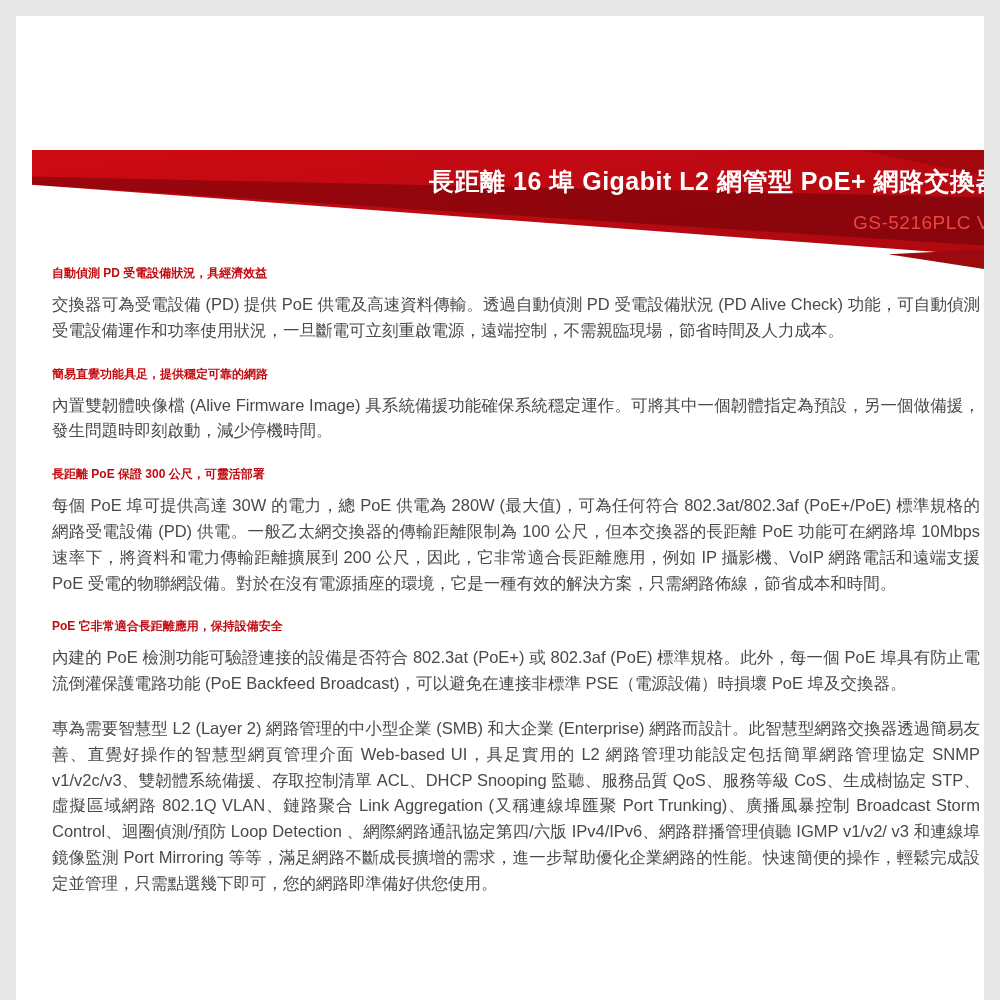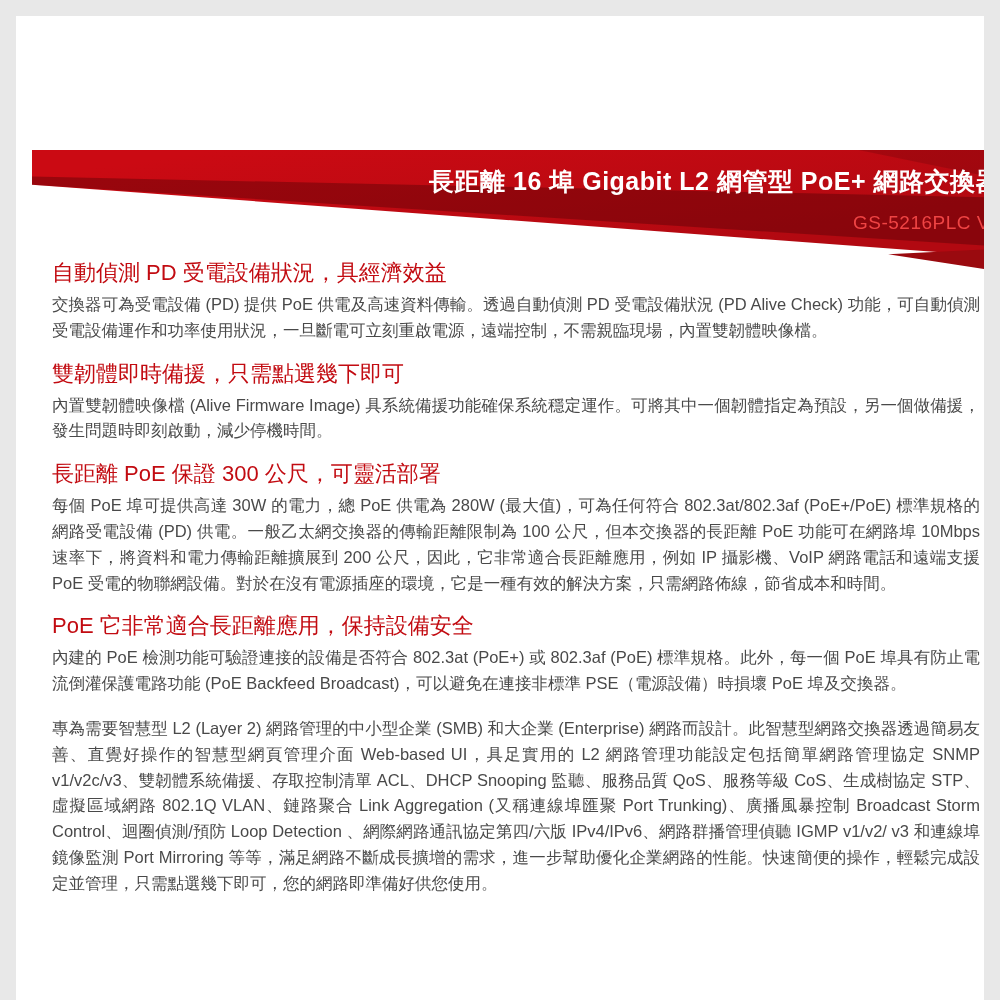--- a/index.html
+++ b/index.html
@@ -63,22 +63,22 @@
   
   .content {
     position: absolute;
     top: 230px;
     left: 12px;
     right: 12px;
   }
   .section { margin-bottom: 19px; }
   .section h2 {
     color: var(--heading-red, #c20b11);
-    font-size: 22px;
-    font-weight: 400;
+    font-size: 12px;
+    font-weight: 700;
     line-height: 22px;
     margin-bottom: 4px;
   }
   .section p {
     color: var(--body-text, #494949);
     font-size: 16.5px;
     line-height: 25.8px;
     text-align: justify;
   }
 </style>
@@ -93,25 +93,25 @@
     <div class="facet facet-tr"></div>
     <div class="facet facet-br"></div>
     <h1 class="banner-title">長距離 16 埠 Gigabit L2 網管型 PoE+ 網路交換器</h1>
     <div class="banner-model">GS-5216PLC V2</div>
   </header>
 
   <main class="content">
 
     <section class="section">
       <h2>自動偵測 PD 受電設備狀況，具經濟效益</h2>
-      <p>交換器可為受電設備 (PD) 提供 PoE 供電及高速資料傳輸。透過自動偵測 PD 受電設備狀況 (PD Alive Check) 功能，可自動偵測受電設備運作和功率使用狀況，一旦斷電可立刻重啟電源，遠端控制，不需親臨現場，內置雙韌體映像檔。</p>
+      <p>交換器可為受電設備 (PD) 提供 PoE 供電及高速資料傳輸。透過自動偵測 PD 受電設備狀況 (PD Alive Check) 功能，可自動偵測受電設備運作和功率使用狀況，一旦斷電可立刻重啟電源，遠端控制，不需親臨現場，節省時間及人力成本。</p>
     </section>
 
     <section class="section">
-      <h2>雙韌體即時備援，只需點選幾下即可</h2>
+      <h2>簡易直覺功能具足，提供穩定可靠的網路</h2>
       <p>內置雙韌體映像檔 (Alive Firmware Image) 具系統備援功能確保系統穩定運作。可將其中一個韌體指定為預設，另一個做備援，發生問題時即刻啟動，減少停機時間。</p>
     </section>
 
     <section class="section">
       <h2>長距離 PoE 保證 300 公尺，可靈活部署</h2>
       <p>每個 PoE 埠可提供高達 30W 的電力，總 PoE 供電為 280W (最大值)，可為任何符合 802.3at/802.3af (PoE+/PoE) 標準規格的網路受電設備 (PD) 供電。一般乙太網交換器的傳輸距離限制為 100 公尺，但本交換器的長距離 PoE 功能可在網路埠 10Mbps 速率下，將資料和電力傳輸距離擴展到 200 公尺，因此，它非常適合長距離應用，例如 IP 攝影機、VoIP 網路電話和遠端支援 PoE 受電的物聯網設備。對於在沒有電源插座的環境，它是一種有效的解決方案，只需網路佈線，節省成本和時間。</p>
     </section>
 
     <section class="section">
       <h2>PoE 它非常適合長距離應用，保持設備安全</h2>

